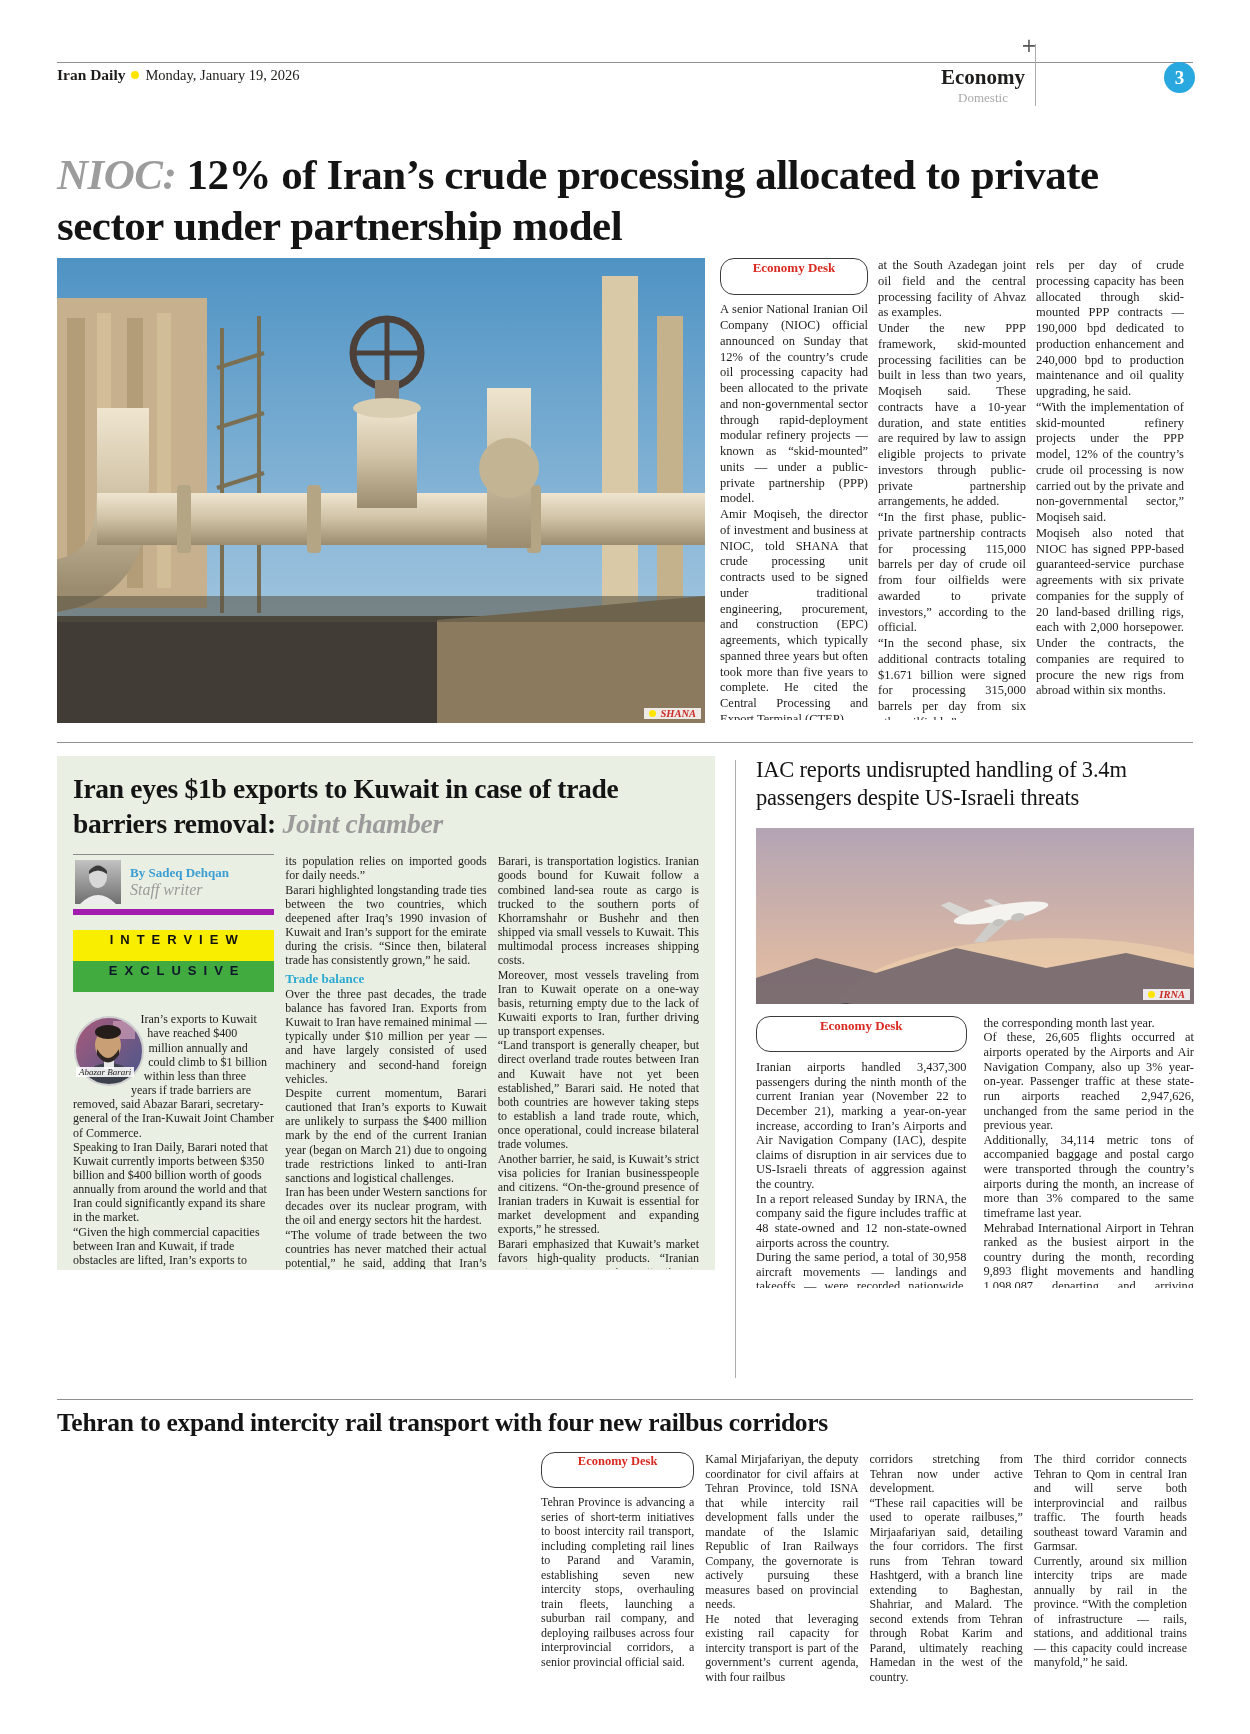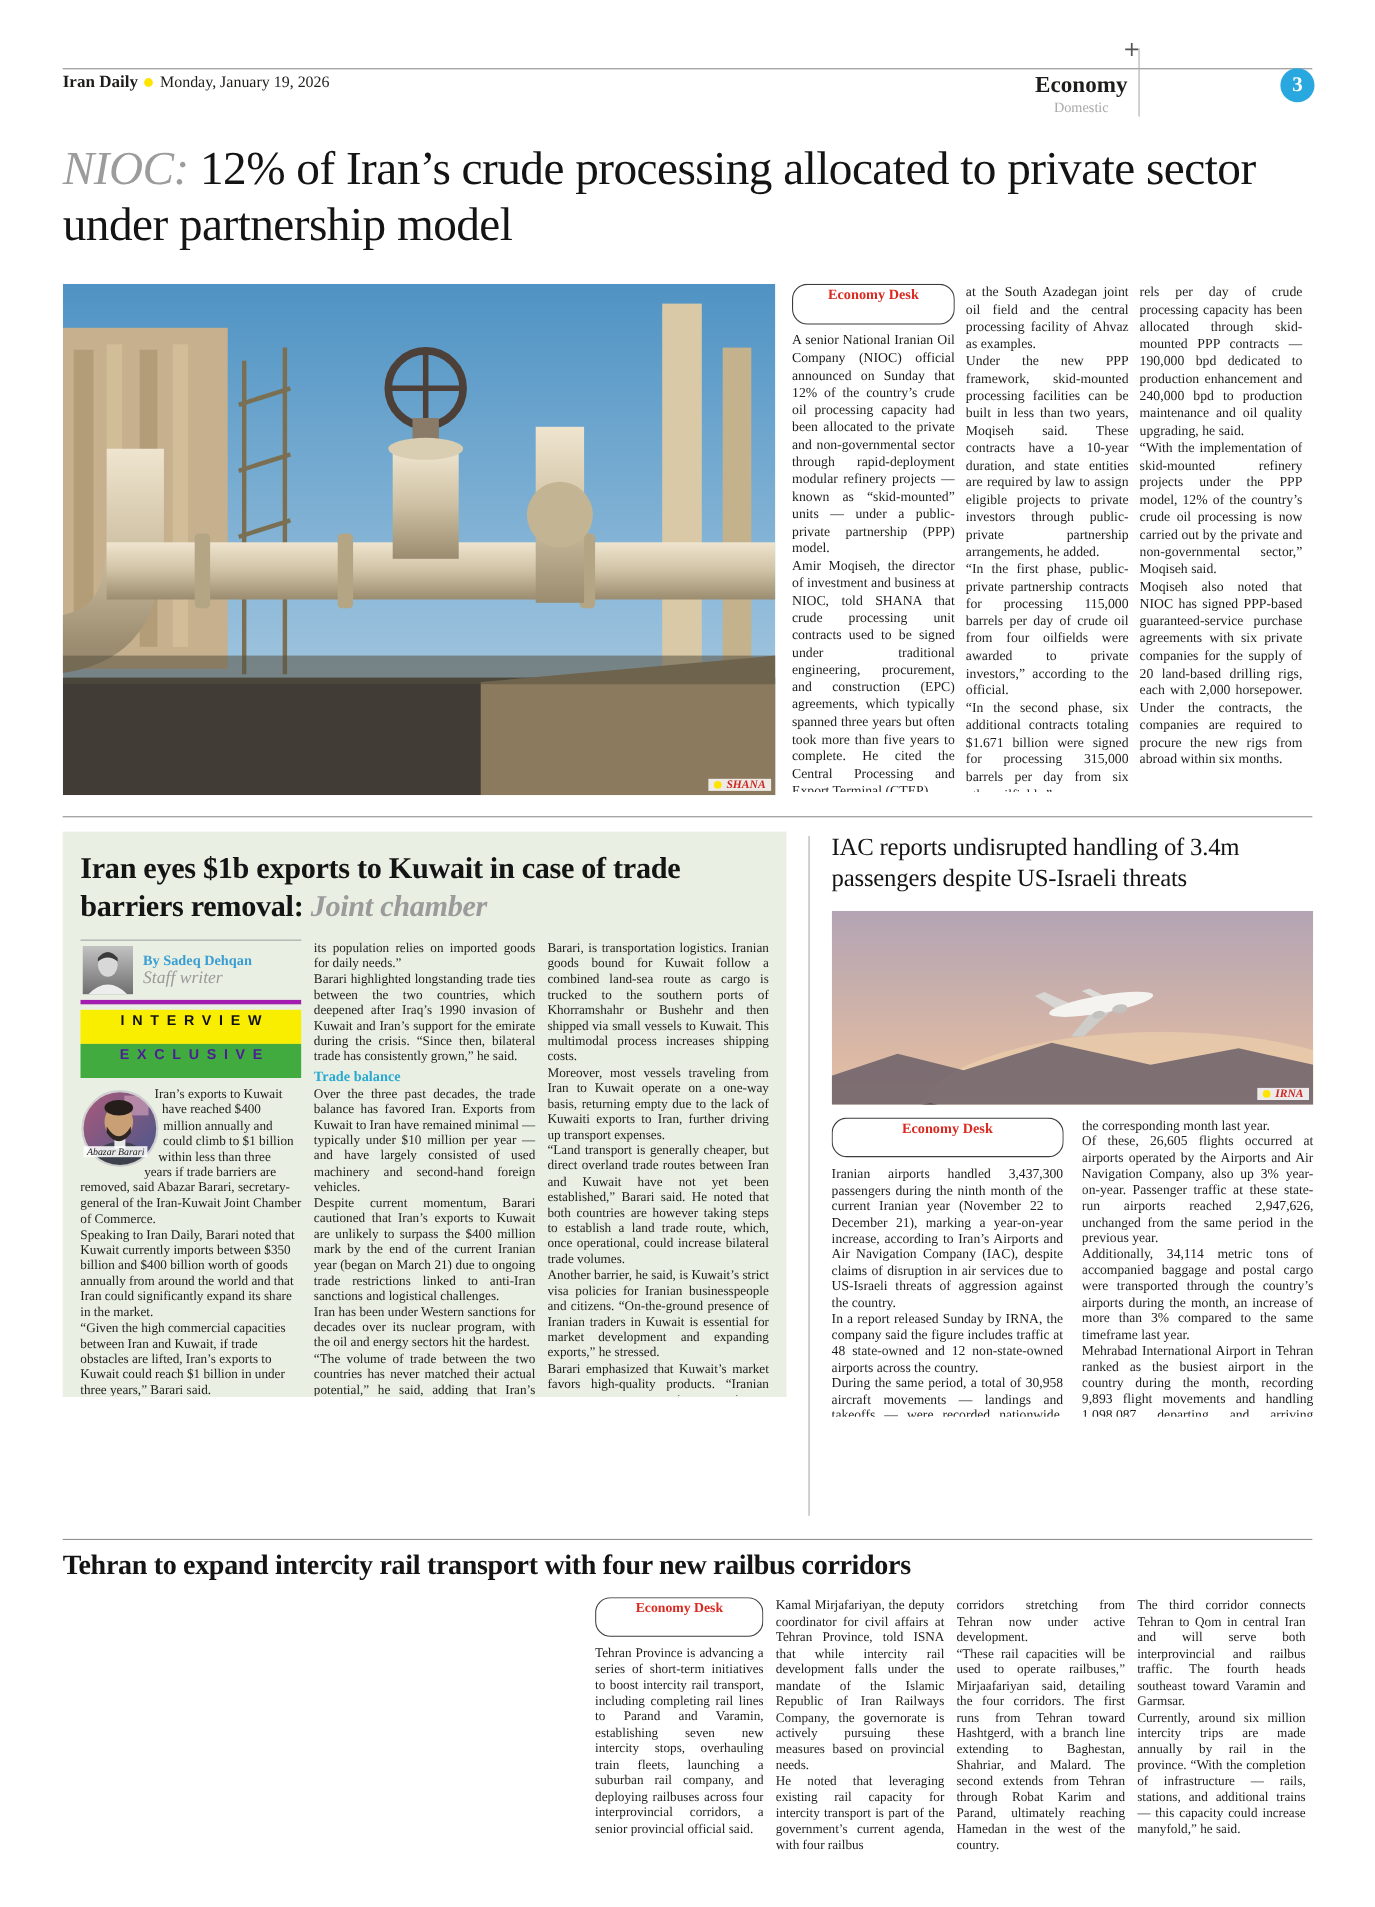--- a/index.html
+++ b/index.html
@@ -15,21 +15,21 @@
   .dot { width:8px; height:8px; border-radius:50%; background:#ffe400; display:inline-block; }
   .section-block { right:225px; top:66px; text-align:center; line-height:1.05; }
   .section-title { font-weight:bold; font-size:21px; }
   .section-sub { font-size:13px; color:#a9a9a9; margin-top:3px; }
   .hdr-div { left:1035px; top:44px; height:62px; }
   .crop-mark { left:1021px; top:34px; font-size:19px; color:#555; font-family:"DejaVu Sans",sans-serif; }
   .page-badge { left:1164px; top:62px; width:31px; height:31px; border-radius:50%; background:#29a8e0;
                 color:#fff; font-weight:bold; font-size:19px; display:flex; align-items:center; justify-content:center; }
 
   
-  .lead-hl { left:57px; top:129px; width:1085px; font-size:43px; font-weight:normal; line-height:1.18; letter-spacing:-0.5px; color:#141414; }
+  .lead-hl { left:57px; top:150px; width:1085px; font-size:43px; font-weight:bold; line-height:1.18; letter-spacing:-0.5px; color:#141414; }
   .lead-hl .kicker { color:#9c9c9c; font-style:italic; }
 
   
   .deskpill { display:block; border:1.4px solid #3c3c3c; border-radius:14px; color:#d92a21; font-weight:bold;
               font-size:13px; padding:1px 6px 18px; text-align:center; background:#fff; }
   .bodytext { text-align:justify; white-space:pre-line; }
   .photo { overflow:hidden; position:relative; }
   .credit { position:absolute; bottom:4px; right:4px; font-style:italic; font-size:10.5px; font-weight:bold; color:#cc2824;
             background:rgba(255,255,255,.85); padding:0 5px; display:flex; align-items:center; gap:4px; }
   .credit .dot { width:7px; height:7px; }
@@ -40,26 +40,26 @@
   #lead-photo { left:57px; top:258px; width:648px; height:465px; }
 
   .mid-rule { left:57px; right:57px; top:742px; }
 
   
   .kw-panel { left:57px; top:756px; width:658px; height:514px; background:#e9efe3; padding:16px 16px 12px; }
   .kw-hl { font-size:27.5px; font-weight:bold; line-height:1.26; color:#141414; letter-spacing:-0.3px; margin-bottom:13px; }
   .kw-hl .attr { color:#9b9b9b; font-style:italic; font-weight:bold; }
   .kw-cols { display:flex; gap:11px; }
   .kw-col { flex:1; font-size:12px; line-height:1.18; height:415px; overflow:hidden; }
-  .byline-box { border-top:1px solid #8a8a8a; border-bottom:4px solid #a21caf; padding:5px 2px; display:flex; gap:9px; align-items:center; margin-bottom:5px; }
+  .byline-box { border-top:1px solid #8a8a8a; border-bottom:6px solid #a21caf; padding:5px 2px; display:flex; gap:9px; align-items:center; margin-bottom:15px; }
   .byline-name { color:#3a9dd3; font-weight:bold; font-size:13px; }
   .byline-role { color:#9a9a9a; font-style:italic; font-size:16px; margin-top:1px; }
   .tagbar { font-family:"Liberation Sans",sans-serif; font-weight:bold; text-align:center; font-size:13px; height:31px; line-height:19px; }
   .tag-interview { background:#f9ee00; color:#111; letter-spacing:7px; text-indent:7px; }
-  .tag-exclusive { background:#41ab3f; color:#4c1d95; letter-spacing:7px; text-indent:7px; margin-bottom:7px; }
+  .tag-exclusive { background:#41ab3f; color:#0f172a; letter-spacing:7px; text-indent:7px; margin-bottom:20px; }
   .avatar-wrap { float:left; width:72px; height:76px; margin:1px 7px 2px 0; position:relative; shape-outside:circle(50% at 36px 38px); }
   .avatar-cap { position:absolute; left:3px; bottom:12px; background:rgba(255,255,255,.88); font-style:italic; font-size:9px; padding:0 3px; white-space:nowrap; }
   .subhead { color:#2aa9d2; font-weight:bold; font-size:13px; margin:3px 0 1px; }
 
   .kw-iac-div { left:735px; top:760px; height:618px; }
 
   
   .iac-block { left:756px; top:756px; width:438px; }
   .iac-hl { font-size:22.5px; font-weight:normal; line-height:1.24; letter-spacing:-0.2px; color:#141414; }
   #iac-photo { width:438px; height:176px; margin-top:16px; }

